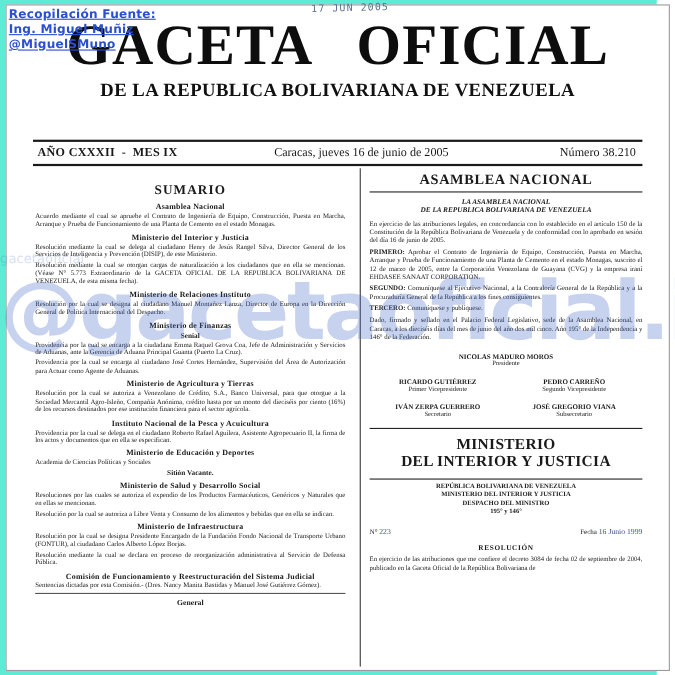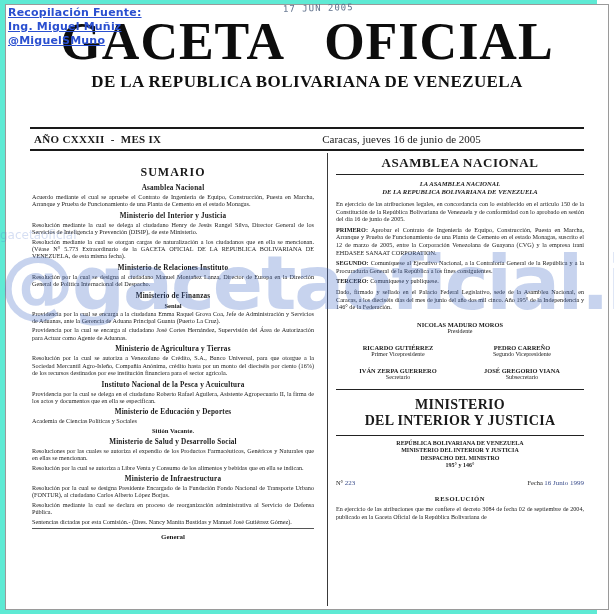--- a/index.html
+++ b/index.html
@@ -221,20 +221,21 @@
   </div>
 
   <div class="mastrule"></div>
   <div class="issueline">
     <div class="l">
       <span>AÑO CXXXII</span>
       &nbsp;-&nbsp;
       <span>MES IX</span>
     </div>
     <div class="c">Caracas, jueves 16 de junio de 2005</div>
+    <div class="r">Número 38.210</div>
   </div>
   <div class="mastrule2"></div>
 
   <div class="colwrap">
 
     <div class="colL">
       <div class="sumario">SUMARIO</div>
       <div id="sumario-sections">
           <div class="secthead">Asamblea Nacional</div>
           <div class="entry">Acuerdo mediante el cual se apruebe el Contrato de Ingeniería de Equipo, Construcción, Puesta en Marcha, Arranque y Prueba de Funcionamiento de una Planta de Cemento en el estado Monagas.</div>
@@ -253,20 +254,21 @@
           <div class="entry">Providencia por la cual se delega en el ciudadano Roberto Rafael Aguilera, Asistente Agropecuario II, la firma de los actos y documentos que en ella se especifican.</div>
           <div class="secthead">Ministerio de Educación y Deportes</div>
           <div class="entry">Academia de Ciencias Políticas y Sociales</div>
           <div class="subhead">Sitión Vacante.</div>
           <div class="secthead">Ministerio de Salud y Desarrollo Social</div>
           <div class="entry">Resoluciones por las cuales se autoriza el expendio de los Productos Farmacéuticos, Genéricos y Naturales que en ellas se mencionan.</div>
           <div class="entry">Resolución por la cual se autoriza a Libre Venta y Consumo de los alimentos y bebidas que en ella se indican.</div>
           <div class="secthead">Ministerio de Infraestructura</div>
           <div class="entry">Resolución por la cual se designa Presidente Encargado de la Fundación Fondo Nacional de Transporte Urbano (FONTUR), al ciudadano Carlos Alberto López Borjas.</div>
           <div class="entry">Resolución mediante la cual se declara en proceso de reorganización administrativa al Servicio de Defensa Pública.</div>
+          <div class="secthead">Comisión de Funcionamiento y Reestructuración del Sistema Judicial</div>
           <div class="entry">Sentencias dictadas por esta Comisión.- (Dres. Nancy Manita Bastidas y Manuel José Gutiérrez Gómez).</div>
         </div>
       <div class="hr-thin"></div>
       <div class="avisos">General</div>
     </div>
 
     <div class="vdiv"></div>
 
     <div class="colR">
       <div class="asamblea-title">ASAMBLEA NACIONAL</div>

